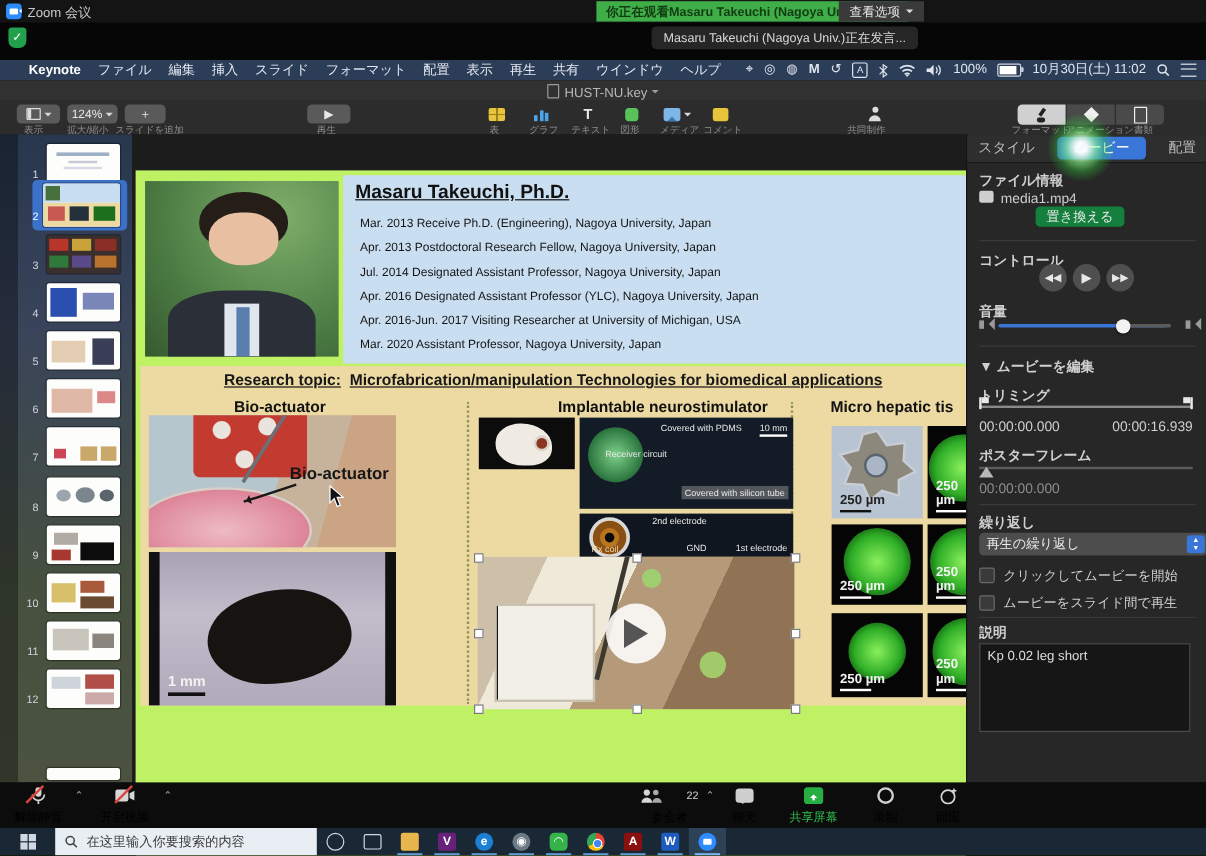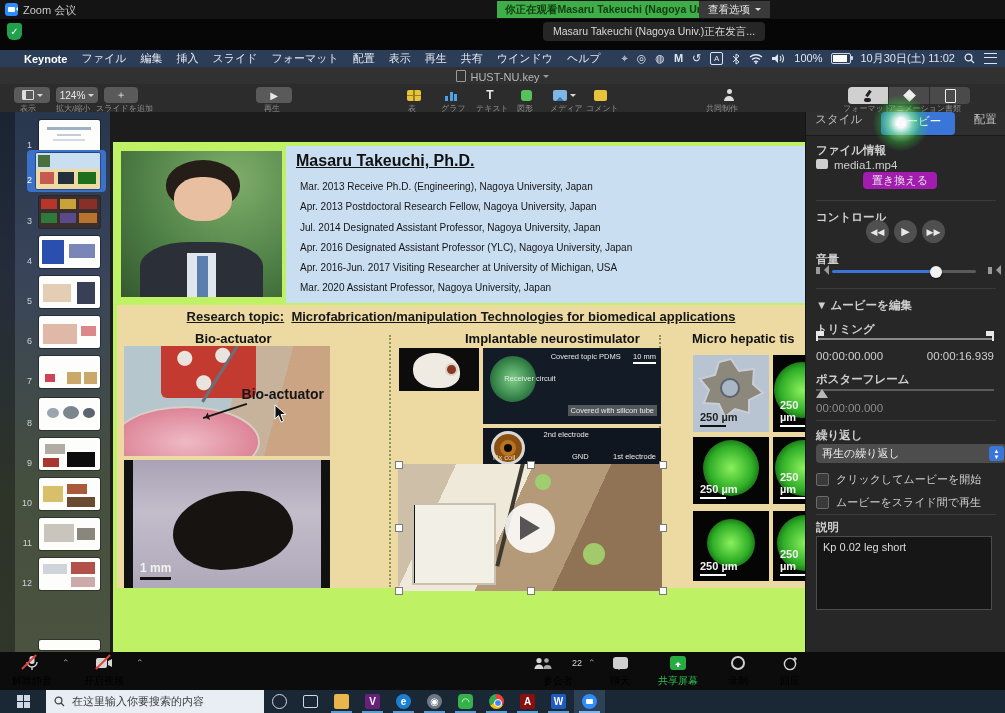--- a/index.html
+++ b/index.html
@@ -163,29 +163,29 @@
   .greenblob{position:absolute;left:50%;top:46%;width:56px;height:56px;margin:-28px 0 0 -28px;border-radius:50%;
     background:radial-gradient(#8af05c,#2fae27 55%,#0c4e0c 85%,#041f04);}
   .star{position:absolute;left:4px;top:2px;}
 
   .pointer{left:274px;top:404px;width:13px;height:19px;}
 
   
   .panel{left:805px;top:112px;width:200px;height:540px;background:#272727;border-left:1px solid #141414;
     color:#cfcfcf;font-size:11px;}
   .ptabs{position:absolute;left:0;top:0;width:200px;height:23px;background:#2e2e2e;border-bottom:1px solid #1a1a1a;
-    display:flex;justify-content:space-around;color:#bdbdbd;font-size:11.5px;}
+    display:flex;align-items:center;justify-content:space-around;color:#bdbdbd;font-size:11.5px;}
   .ptab-sel{background:#3a76d8;color:#fff;border-radius:4px;padding:2px 14px;}
   .glow{left:873px;top:95px;width:56px;height:56px;border-radius:50%;pointer-events:none;
     background:radial-gradient(circle,rgba(255,255,255,.95) 0 12%,rgba(140,255,140,.6) 32%,rgba(50,210,60,.35) 50%,rgba(40,200,40,0) 72%);}
   .plabel{position:absolute;left:10px;color:#cfcfcf;font-size:11.5px;font-weight:bold;}
   .pdim{color:#8d8d8d;}
   .pdivider{position:absolute;left:10px;right:10px;height:1px;background:#3b3b3b;}
   .filmicon{width:12px;height:10px;background:#cfcfcf;border-radius:2px;position:relative;display:inline-block;margin-right:6px;}
-  .replace{position:absolute;left:57px;top:60px;width:74px;height:17px;background:#a21caf;border-radius:4px;
+  .replace{position:absolute;left:57px;top:60px;width:74px;height:17px;background:#15803d;border-radius:4px;
     display:flex;align-items:center;justify-content:center;font-size:11px;color:#e8e8e8;}
   .ctrlbtn{position:absolute;top:108px;width:23px;height:23px;border-radius:50%;background:#4f4f4f;color:#e8e8e8;
     display:flex;align-items:center;justify-content:center;font-size:9px;}
   .volrow{position:absolute;left:10px;top:152px;width:180px;height:14px;}
   .spk{width:4px;height:7px;background:#9a9a9a;position:relative;display:inline-block;}
   .spk:after{content:"";position:absolute;left:3px;top:-2px;border:5.5px solid transparent;border-right-color:#9a9a9a;}
   .track{position:absolute;top:6px;height:3px;border-radius:2px;}
   .knob{position:absolute;top:0;width:12px;height:12px;border-radius:50%;background:#f2f2f2;box-shadow:0 1px 2px rgba(0,0,0,.6);}
   .trimline{position:absolute;left:10px;right:12px;top:226px;height:2px;background:#8a8a8a;}
   .flag{position:absolute;top:219px;width:2px;height:10px;background:#e8e8e8;}
@@ -524,21 +524,21 @@
         <span class="scale nowrap"><span>1 mm</span><i></i></span>
       </div>
 
       <div class="img neuroA">
           <span class="glove"></span>
           <span class="dev"></span>
         </div>
       <div class="img neuroB">
         <span class="glow"></span>
         <span class="t3 nowrap">Receiver circuit</span>
-        <span class="t1 nowrap">Covered topic PDMS</span>
+        <span class="t1 nowrap">Covered with PDMS</span>
         <span class="t2 nowrap">10 mm</span>
         <span class="t4 nowrap">Covered with silicon tube</span>
       </div>
       <div class="img neuroC">
         <span class="coil">
             <i></i>
           </span>
         <span class="e2 nowrap">2nd electrode</span>
         <span class="rx nowrap">Rx coil</span>
         <span class="gnd nowrap">GND</span>

